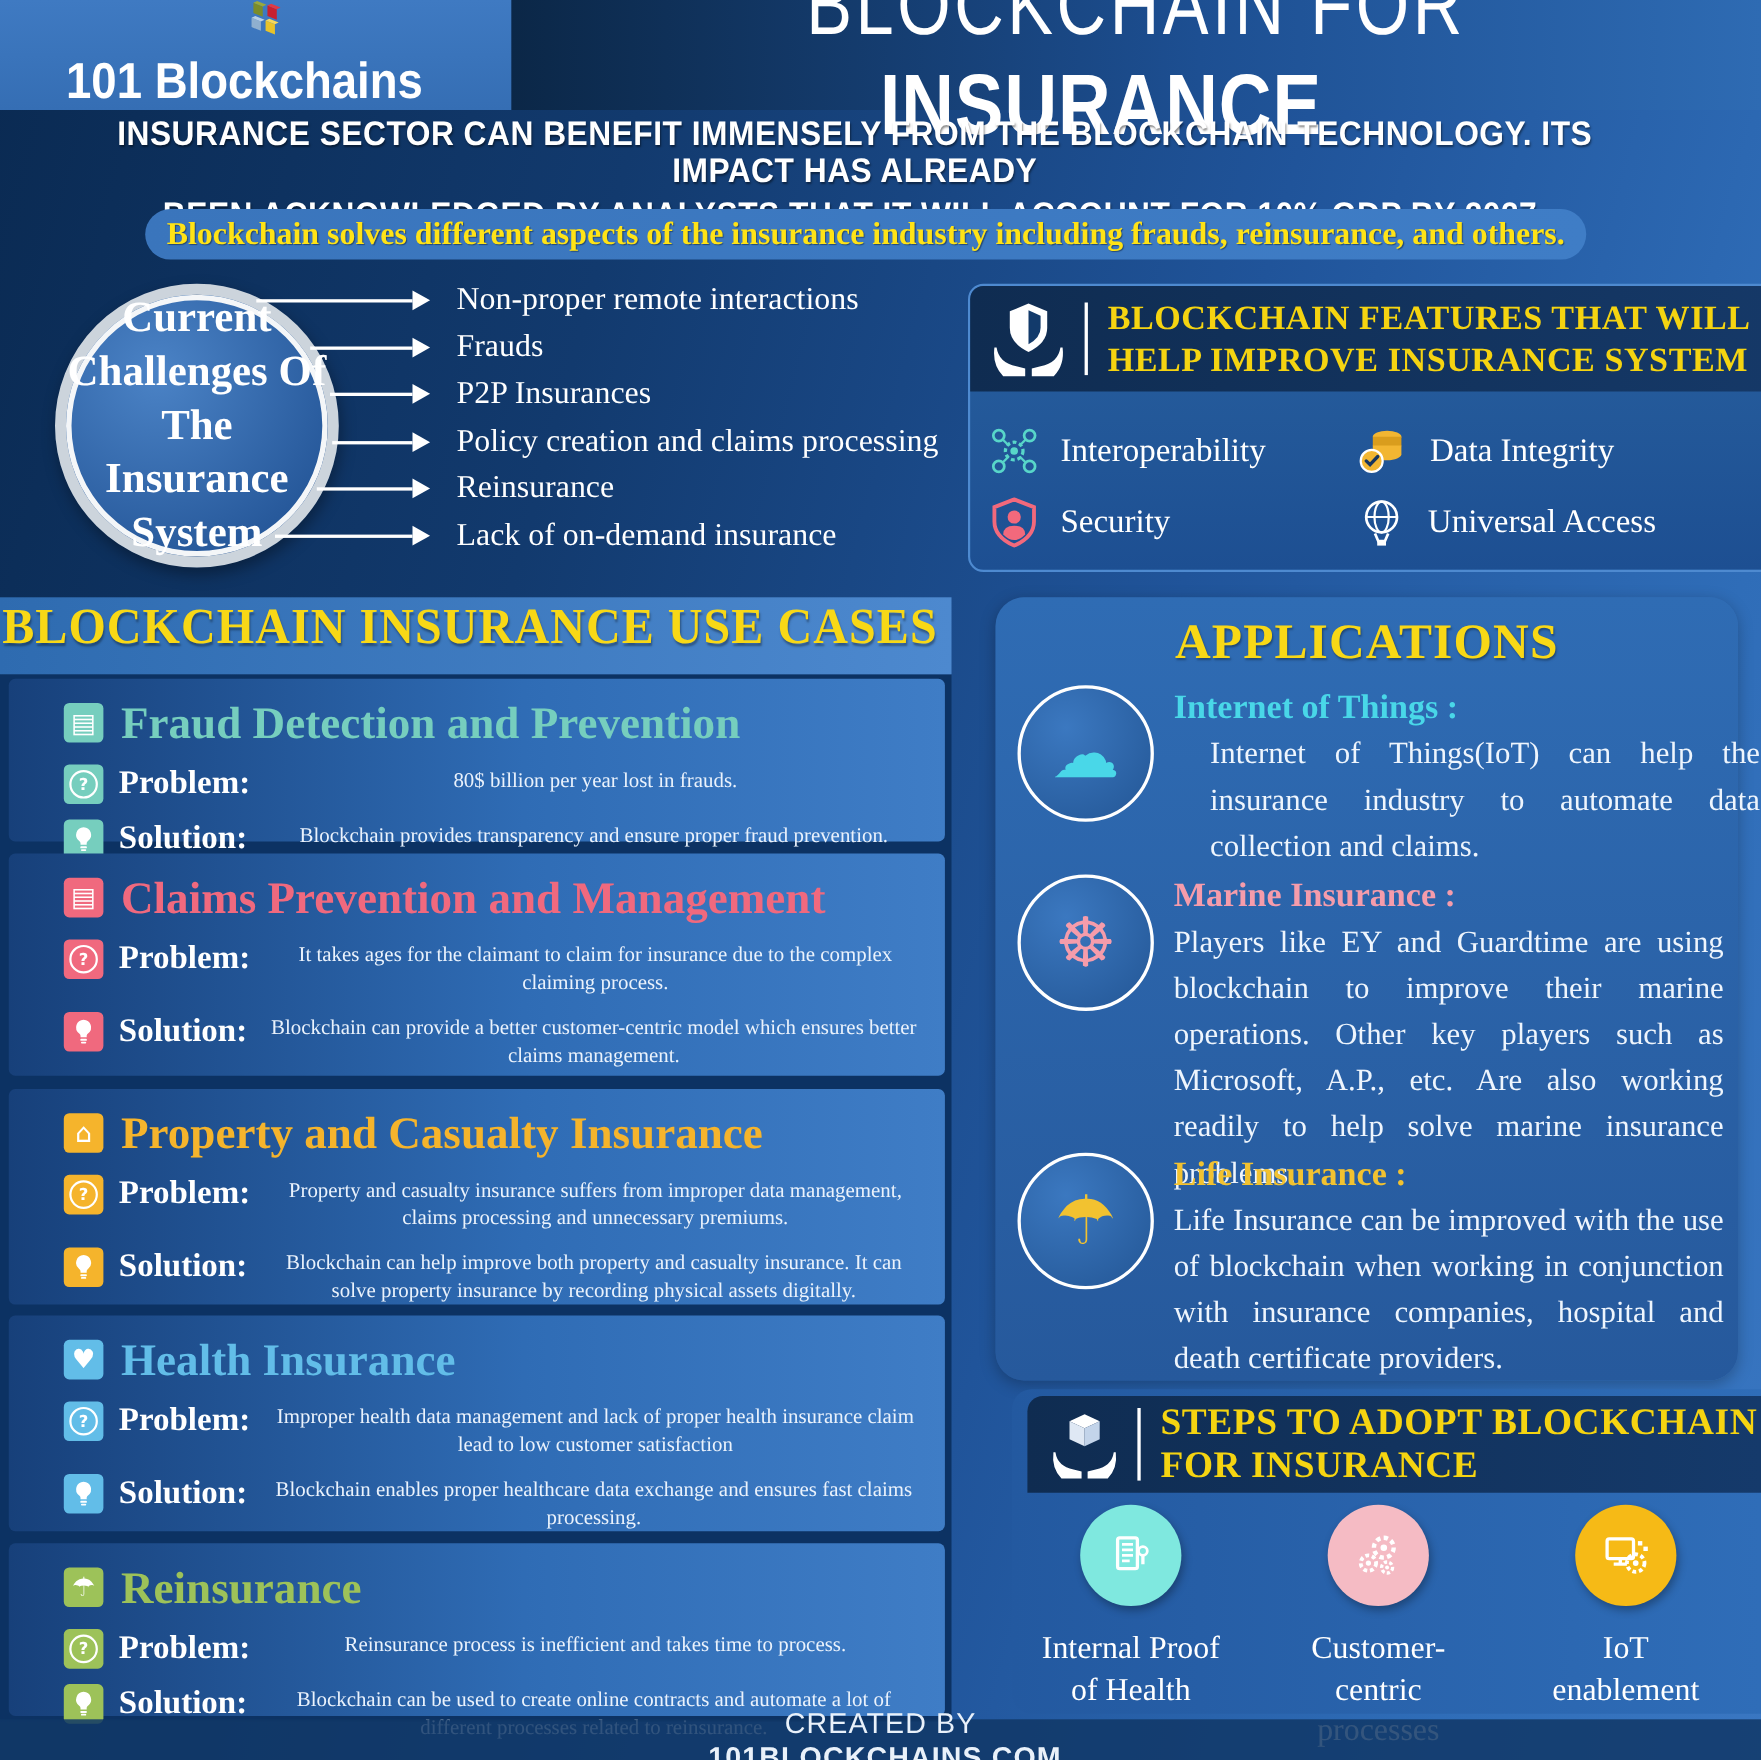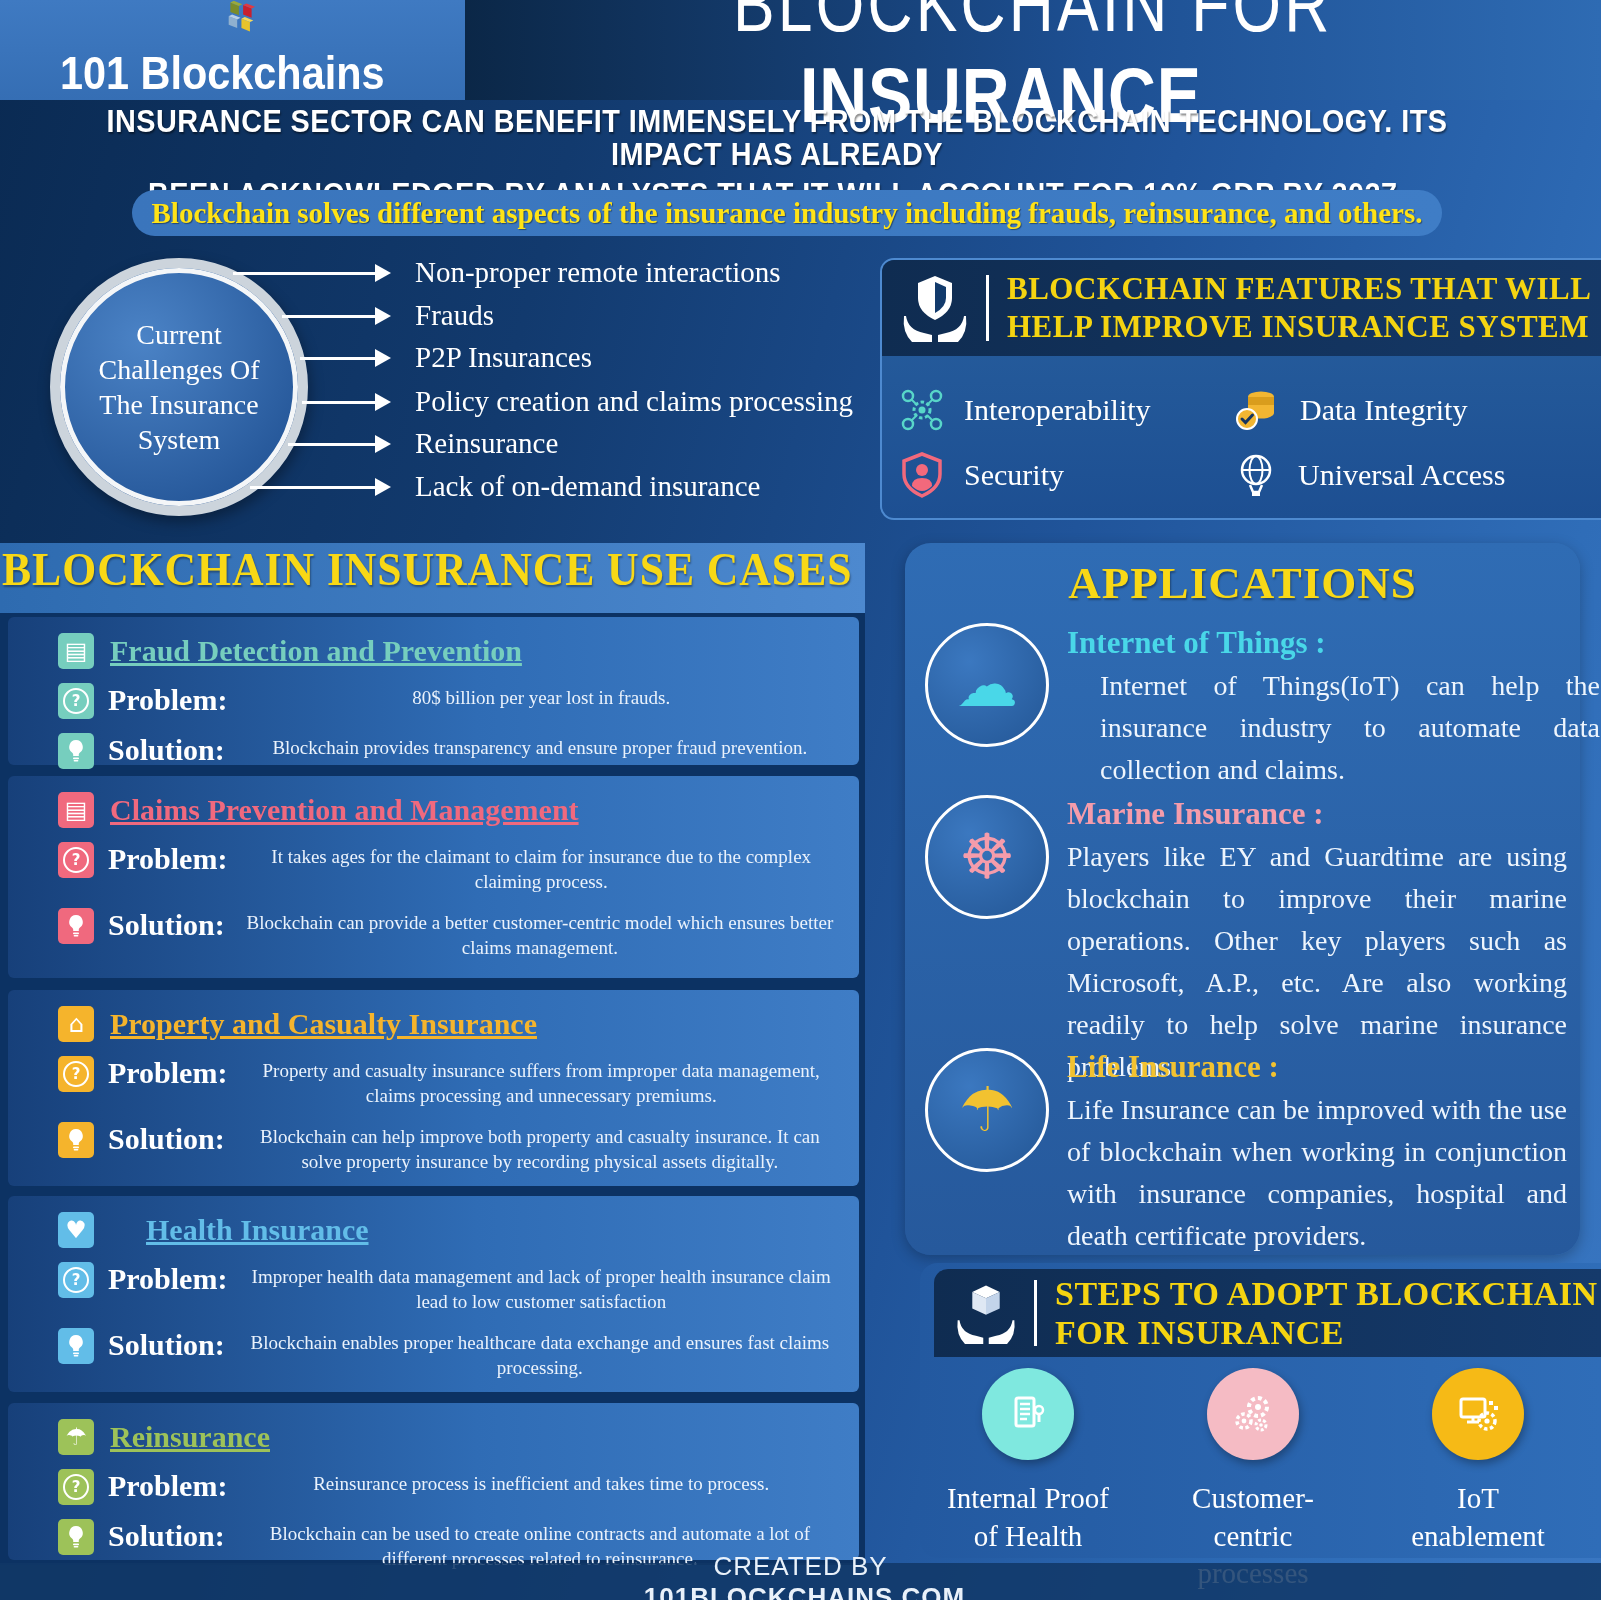--- a/index.html
+++ b/index.html
@@ -29,21 +29,21 @@
   .intro .ln{display:block;transform:scaleX(.93);transform-origin:center;margin-bottom:8px;letter-spacing:.5px;}
   .banner{left:132px;top:190px;width:1310px;height:46px;background:linear-gradient(90deg,#3a75bc,#3f7dc6);
     border-radius:26px;display:flex;align-items:center;justify-content:center;
     font-weight:bold;font-size:29px;color:#ffe316;text-shadow:1px 1px 1px rgba(0,0,0,.4);}
 
   
   .chal-circle{left:50px;top:258px;width:238px;height:238px;border-radius:50%;
     border:10px solid #ccd4dc;box-shadow:inset 0 0 0 5px #f4f6f8,2px 6px 14px rgba(0,0,0,.35);
     background:radial-gradient(circle at 35% 30%,#4b83c6,#27599b 75%);
     display:flex;align-items:center;justify-content:center;text-align:center;
-    color:#fff;font-weight:normal;font-size:28px;line-height:1.25;}
+    color:#fff;font-weight:bold;font-size:39px;line-height:1.25;}
   .arrow-line{height:3px;background:#fff;}
   .arrow-head{width:0;height:0;border-top:9px solid transparent;border-bottom:9px solid transparent;
     border-left:16px solid #fff;}
   .chal-label{color:#fff;font-size:29px;white-space:nowrap;}
 
   
   .feat-panel{left:880px;top:258px;width:820px;height:262px;border-radius:14px;
     border:2px solid #4e8ad0;background:linear-gradient(180deg,#28609f,#1d4f92);box-sizing:border-box;}
   .feat-head{position:absolute;left:0;top:0;width:100%;height:96px;border-radius:12px 12px 0 0;
     background:linear-gradient(90deg,#0f2c51,#163a6a);display:flex;align-items:center;box-sizing:border-box;padding-left:18px;}
@@ -56,21 +56,21 @@
   .uc-band{left:0;top:543px;width:865px;height:70px;background:linear-gradient(90deg,#2e6bb0,#4d89cf);
     display:flex;align-items:center;padding-left:34px;box-sizing:border-box;}
   .uc-title{color:#f8d816;font-weight:bold;font-size:46px;letter-spacing:1px;transform:scaleX(.95);
     transform-origin:left center;white-space:nowrap;text-shadow:1px 2px 2px rgba(0,0,0,.35);}
   .uc-col{left:0;top:613px;width:865px;height:952px;background:#0c3263;}
   .card{position:absolute;left:8px;width:851px;border-radius:6px;box-sizing:border-box;
     background:linear-gradient(90deg,#17407a 0%,#2f6cb5 55%,#3f7dc6 100%);padding:16px 18px 10px 50px;}
   .card-title-row{display:flex;align-items:center;gap:16px;margin-bottom:14px;}
   .sq{width:36px;height:36px;border-radius:5px;display:flex;align-items:center;justify-content:center;flex:0 0 36px;}
   .sq .g{color:#fff;font-family:"DejaVu Sans",sans-serif;font-size:24px;line-height:1;}
-  .card-title{font-weight:bold;font-size:30px;white-space:nowrap;text-decoration:underline;}
+  .card-title{font-weight:bold;font-size:41px;white-space:nowrap;}
   .ps-row{display:grid;grid-template-columns:36px max-content 1fr;column-gap:14px;align-items:start;margin-bottom:14px;}
   .ps-label{color:#fff;font-size:30px;font-weight:bold;line-height:1.1;}
   .ps-text{color:#eaf2fc;font-size:19px;line-height:1.3;padding-top:3px;text-align:center;}
   .qmark{width:22px;height:22px;border:2px solid #fff;border-radius:50%;color:#fff;
     font-family:"DejaVu Sans",sans-serif;font-size:15px;font-weight:bold;display:flex;align-items:center;justify-content:center;}
 
   
   .app-panel{left:905px;top:543px;width:675px;height:712px;border-radius:26px;
     background:linear-gradient(180deg,#2f6cb4,#26599c);box-shadow:0 4px 14px rgba(0,0,0,.25);}
   .app-title{position:absolute;left:0;top:14px;width:100%;text-align:center;color:#f8d816;font-weight:bold;
@@ -307,21 +307,21 @@
       <span class="ps-label">Solution:</span>
       <span class="ps-text">Blockchain can help improve both property and casualty insurance. It can solve  property insurance by recording physical assets digitally.</span>
     </div>
   </div>
 
   <div class="card" style="top:1196px;height:196px;">
     <div class="card-title-row">
       <span class="sq" style="background: rgb(98, 189, 232);">
           <span class="g">♥</span>
         </span>
-      <span class="card-title" style="color: rgb(98, 189, 232); margin-left: 36px;">Health Insurance</span>
+      <span class="card-title" style="color: rgb(98, 189, 232);">Health Insurance</span>
     </div>
     <div class="ps-row">
       <span class="sq" style="background: rgb(98, 189, 232);">
           <span class="qmark">?</span>
         </span>
       <span class="ps-label">Problem:</span>
       <span class="ps-text">Improper health data management and lack of proper health insurance claim lead to  low customer satisfaction</span>
     </div>
     <div class="ps-row">
       <span class="sq" style="background: rgb(98, 189, 232);">

